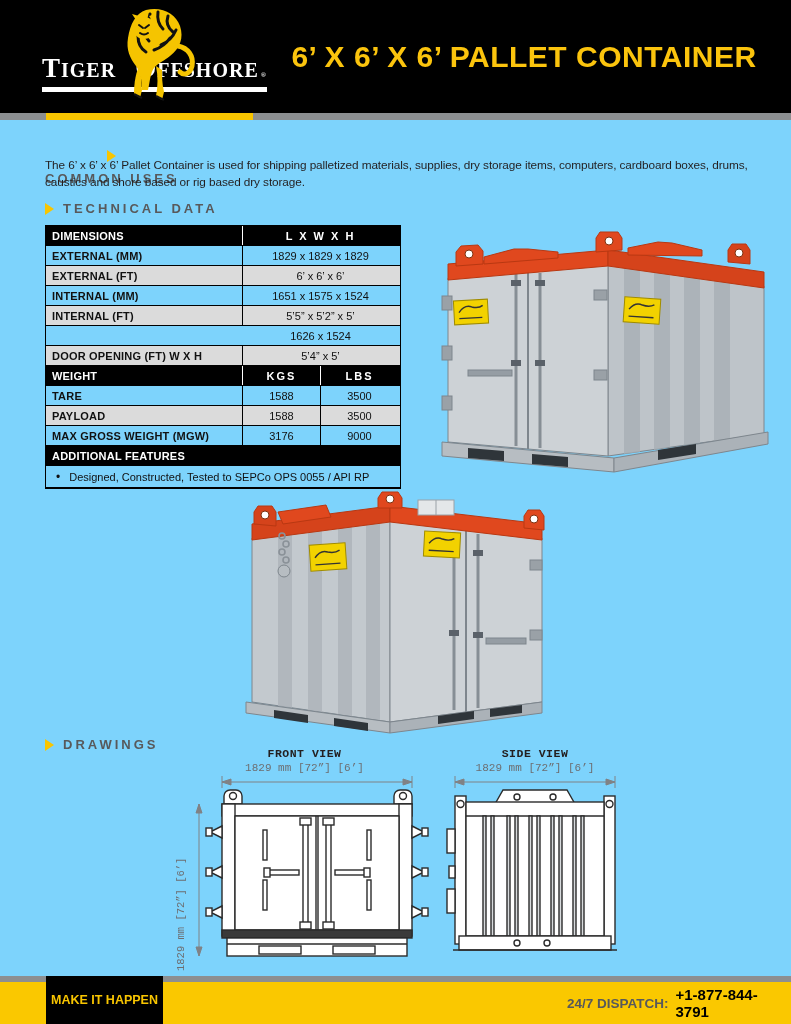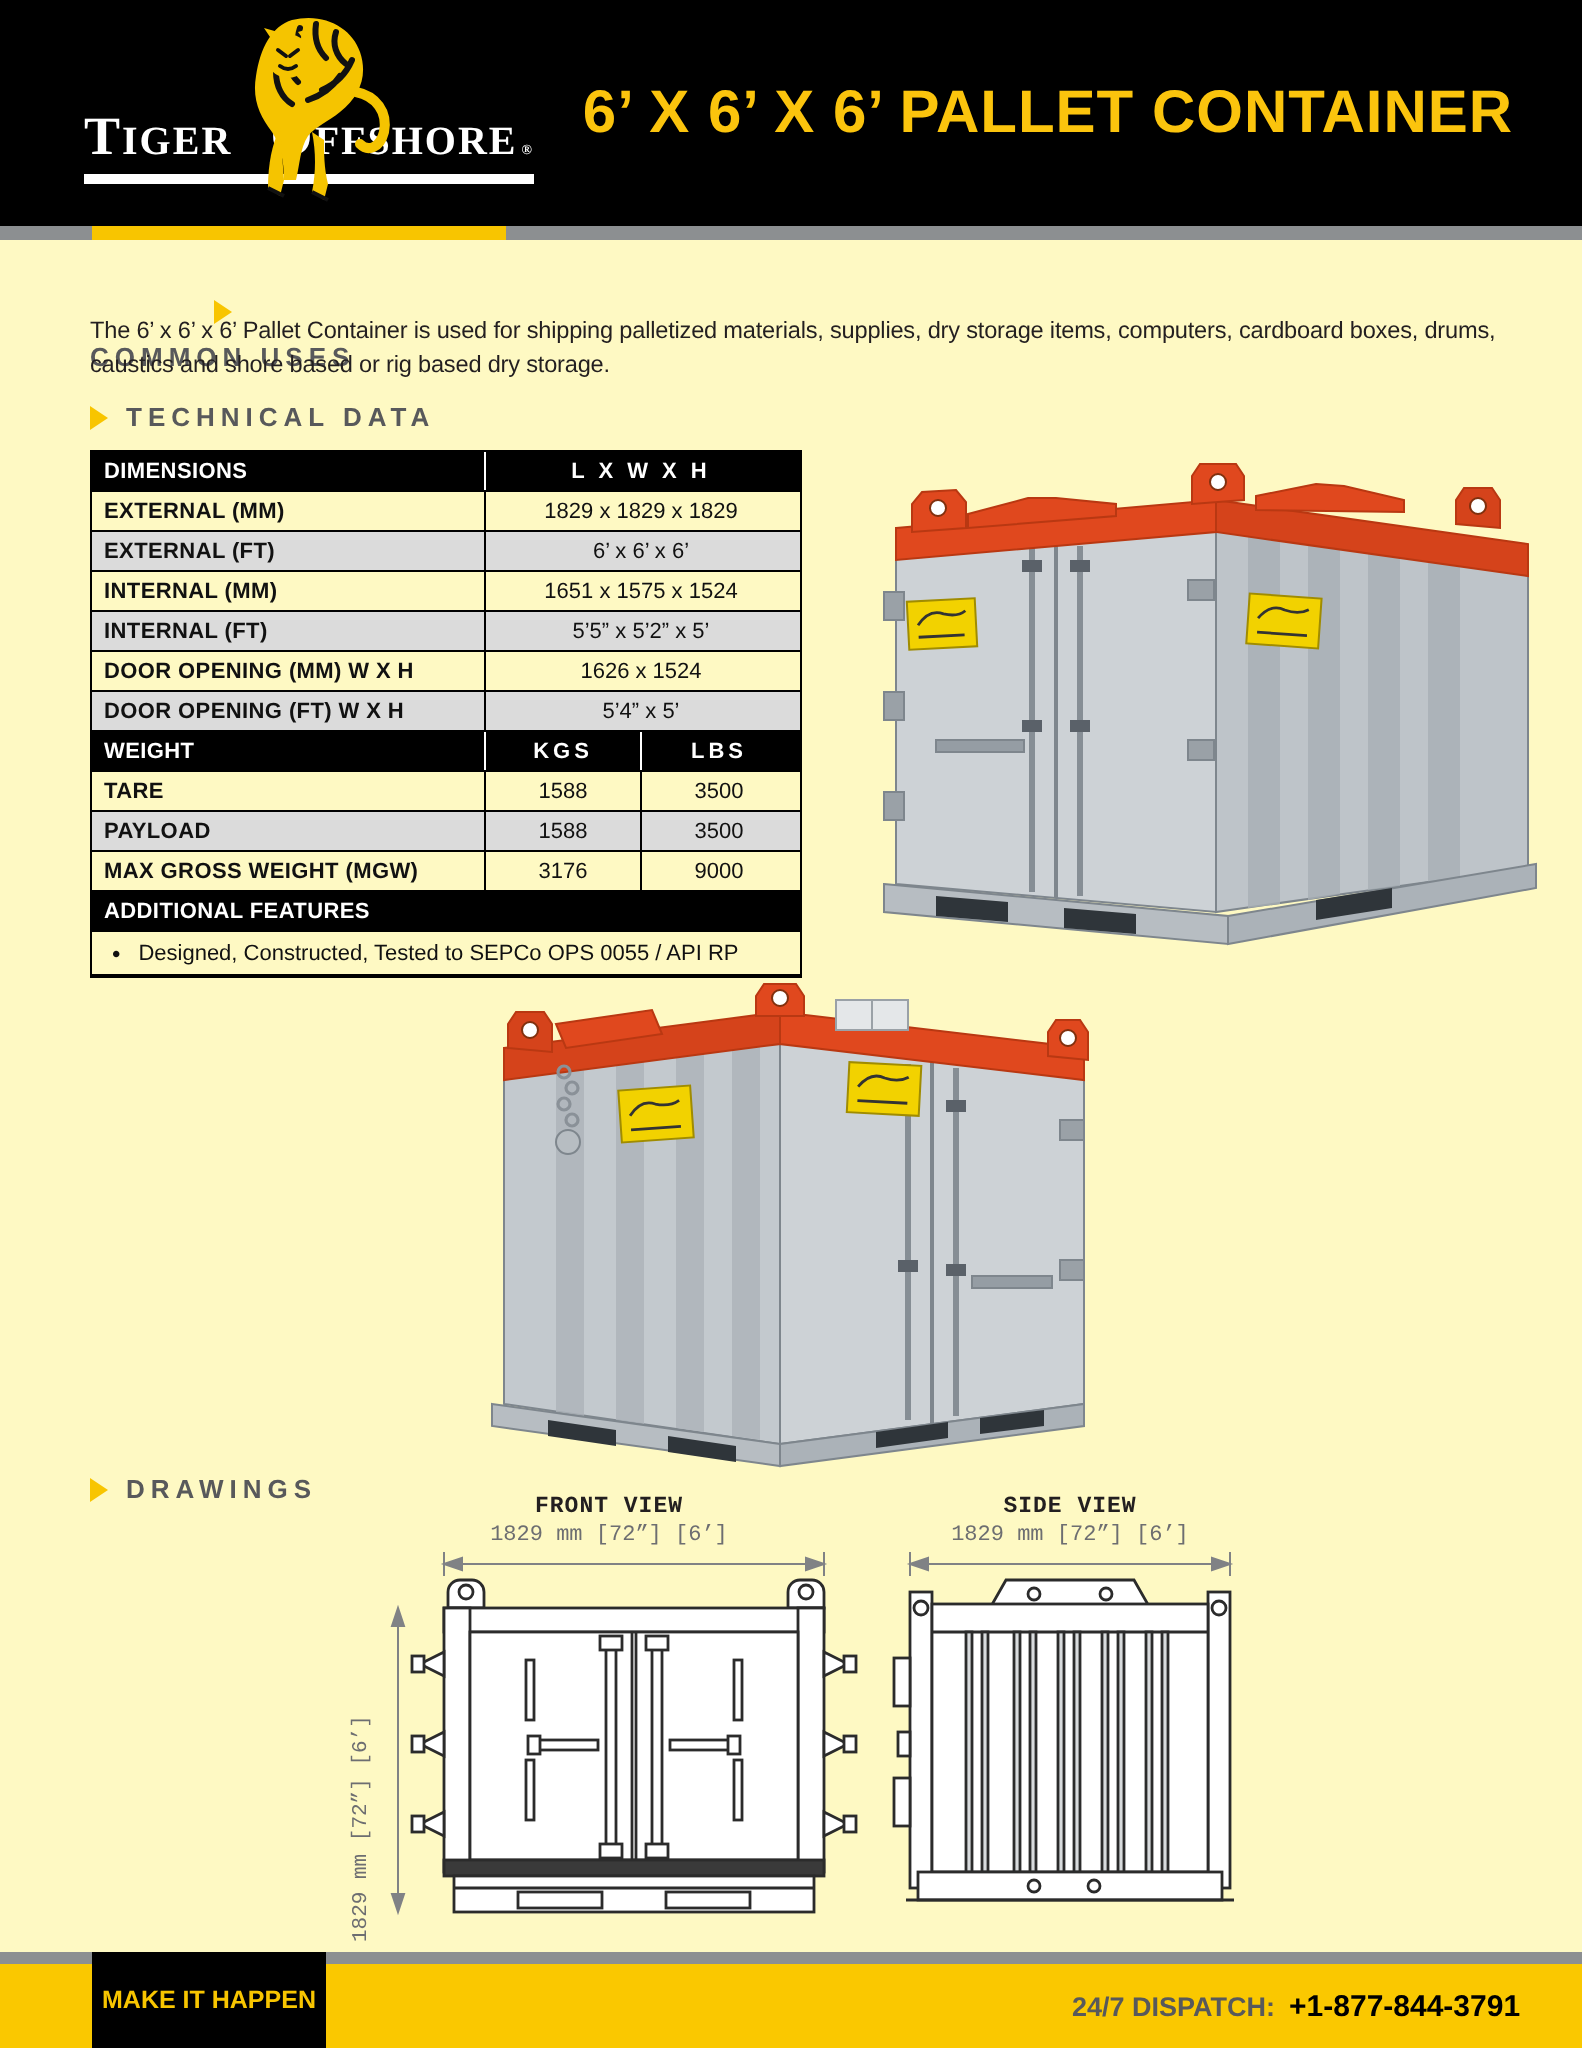--- a/index.html
+++ b/index.html
@@ -1,17 +1,17 @@
 <!DOCTYPE html>
 <html><head>
 <meta charset="utf-8">
 <style>
   html,body { margin:0; padding:0; background:#ffffff; }
   .page {
-    position:relative; width:791px; height:1024px; background:#fef9c3;
+    position:relative; width:791px; height:1024px; background:#7dd3fc;
     font-family:"Liberation Sans", sans-serif; overflow:hidden;
     margin:0 auto;
   }
   
   .hdr { position:absolute; left:0; top:0; width:791px; height:113px; background:#000000; }
   .logo { position:absolute; left:42px; top:4px; width:225px; height:106px; }
   .logo-tiger { position:absolute; left:58px; top:2px; width:104px; height:98px; z-index:3; }
   .brand { position:absolute; left:0px; bottom:18px; width:225px; z-index:2;
     color:#ffffff; font-family:"Liberation Serif", serif; font-weight:bold;
     display:flex; align-items:baseline; justify-content:space-between;
@@ -64,21 +64,21 @@
   svg { display:block; }
 
   
   .ftr-gray { position:absolute; left:0; top:976px; width:791px; height:6px; background:#8C8F91; }
   .ftr-yellow { position:absolute; left:0; top:982px; width:791px; height:42px; background:#FAC800; }
   .ftr-box { position:absolute; left:46px; top:976px; width:117px; height:48px; background:#000;
     display:flex; align-items:center; justify-content:center;
     color:#F8C500; font-weight:bold; font-size:12.5px; white-space:nowrap; }
   .ftr-site { position:absolute; left:240px; top:982px; height:42px; display:flex; align-items:center;
     font-size:14.5px; font-weight:bold; color:#000; letter-spacing:0.2px; }
-  .ftr-dispatch { position:absolute; left:536px; top:982px; height:42px; display:flex; align-items:center; gap:7px; }
+  .ftr-dispatch { position:absolute; left:567px; top:982px; height:42px; display:flex; align-items:center; gap:7px; }
   .ftr-dispatch .lbl { font-size:13.5px; font-weight:bold; color:#58595B; }
   .ftr-dispatch .phone { font-size:15px; font-weight:bold; color:#000; }
 </style>
 </head>
 <body>
 
 <div class="page">
 
   <div class="hdr">
     <div class="logo">
@@ -131,21 +131,20 @@
     </div>
     <div class="tr">
       <div class="c label">INTERNAL (MM)</div>
       <div class="c val span2">1651 x 1575 x 1524</div>
     </div>
     <div class="tr alt">
       <div class="c label">INTERNAL (FT)</div>
       <div class="c val span2">5’5” x 5’2” x 5’</div>
     </div>
     <div class="tr">
-      <div class="c label">DOOR OPENING (MM) W X H</div>
       <div class="c val span2">1626 x 1524</div>
     </div>
     <div class="tr alt">
       <div class="c label">DOOR OPENING (FT) W X H</div>
       <div class="c val span2">5’4” x 5’</div>
     </div>
     <div class="tr dark">
       <div class="c label">WEIGHT</div>
       <div class="c val">KGS</div>
       <div class="c val">LBS</div>

